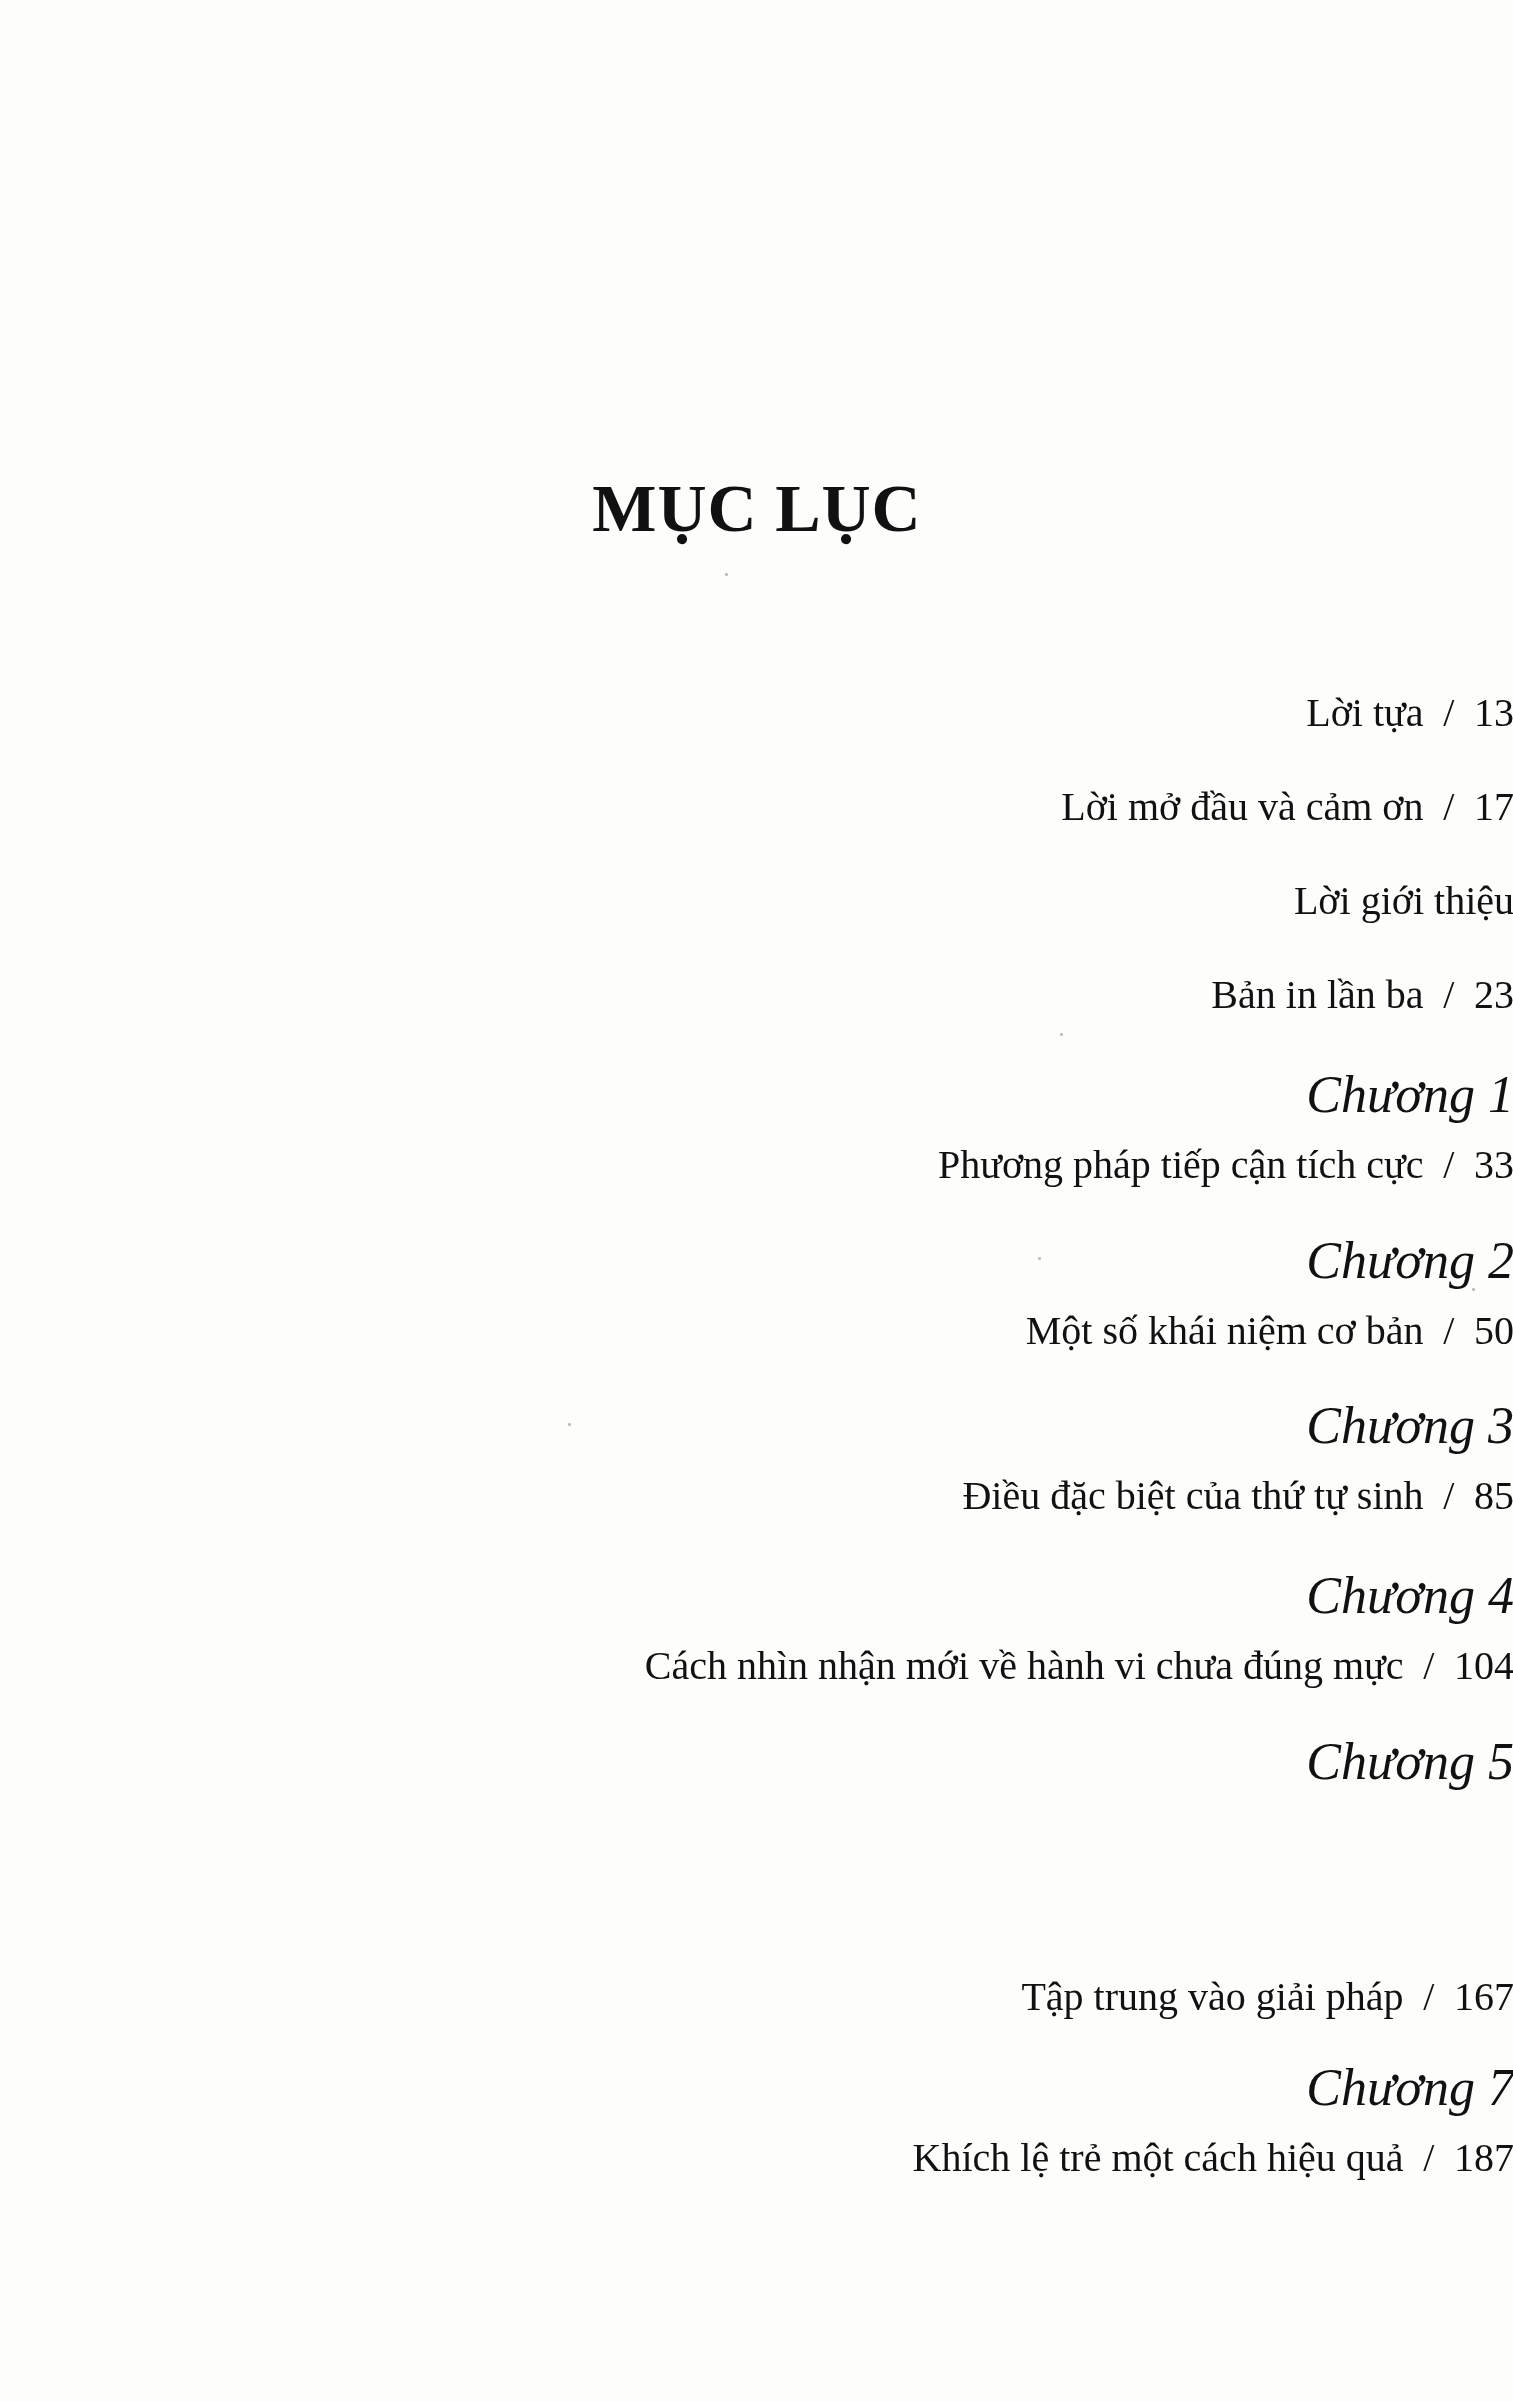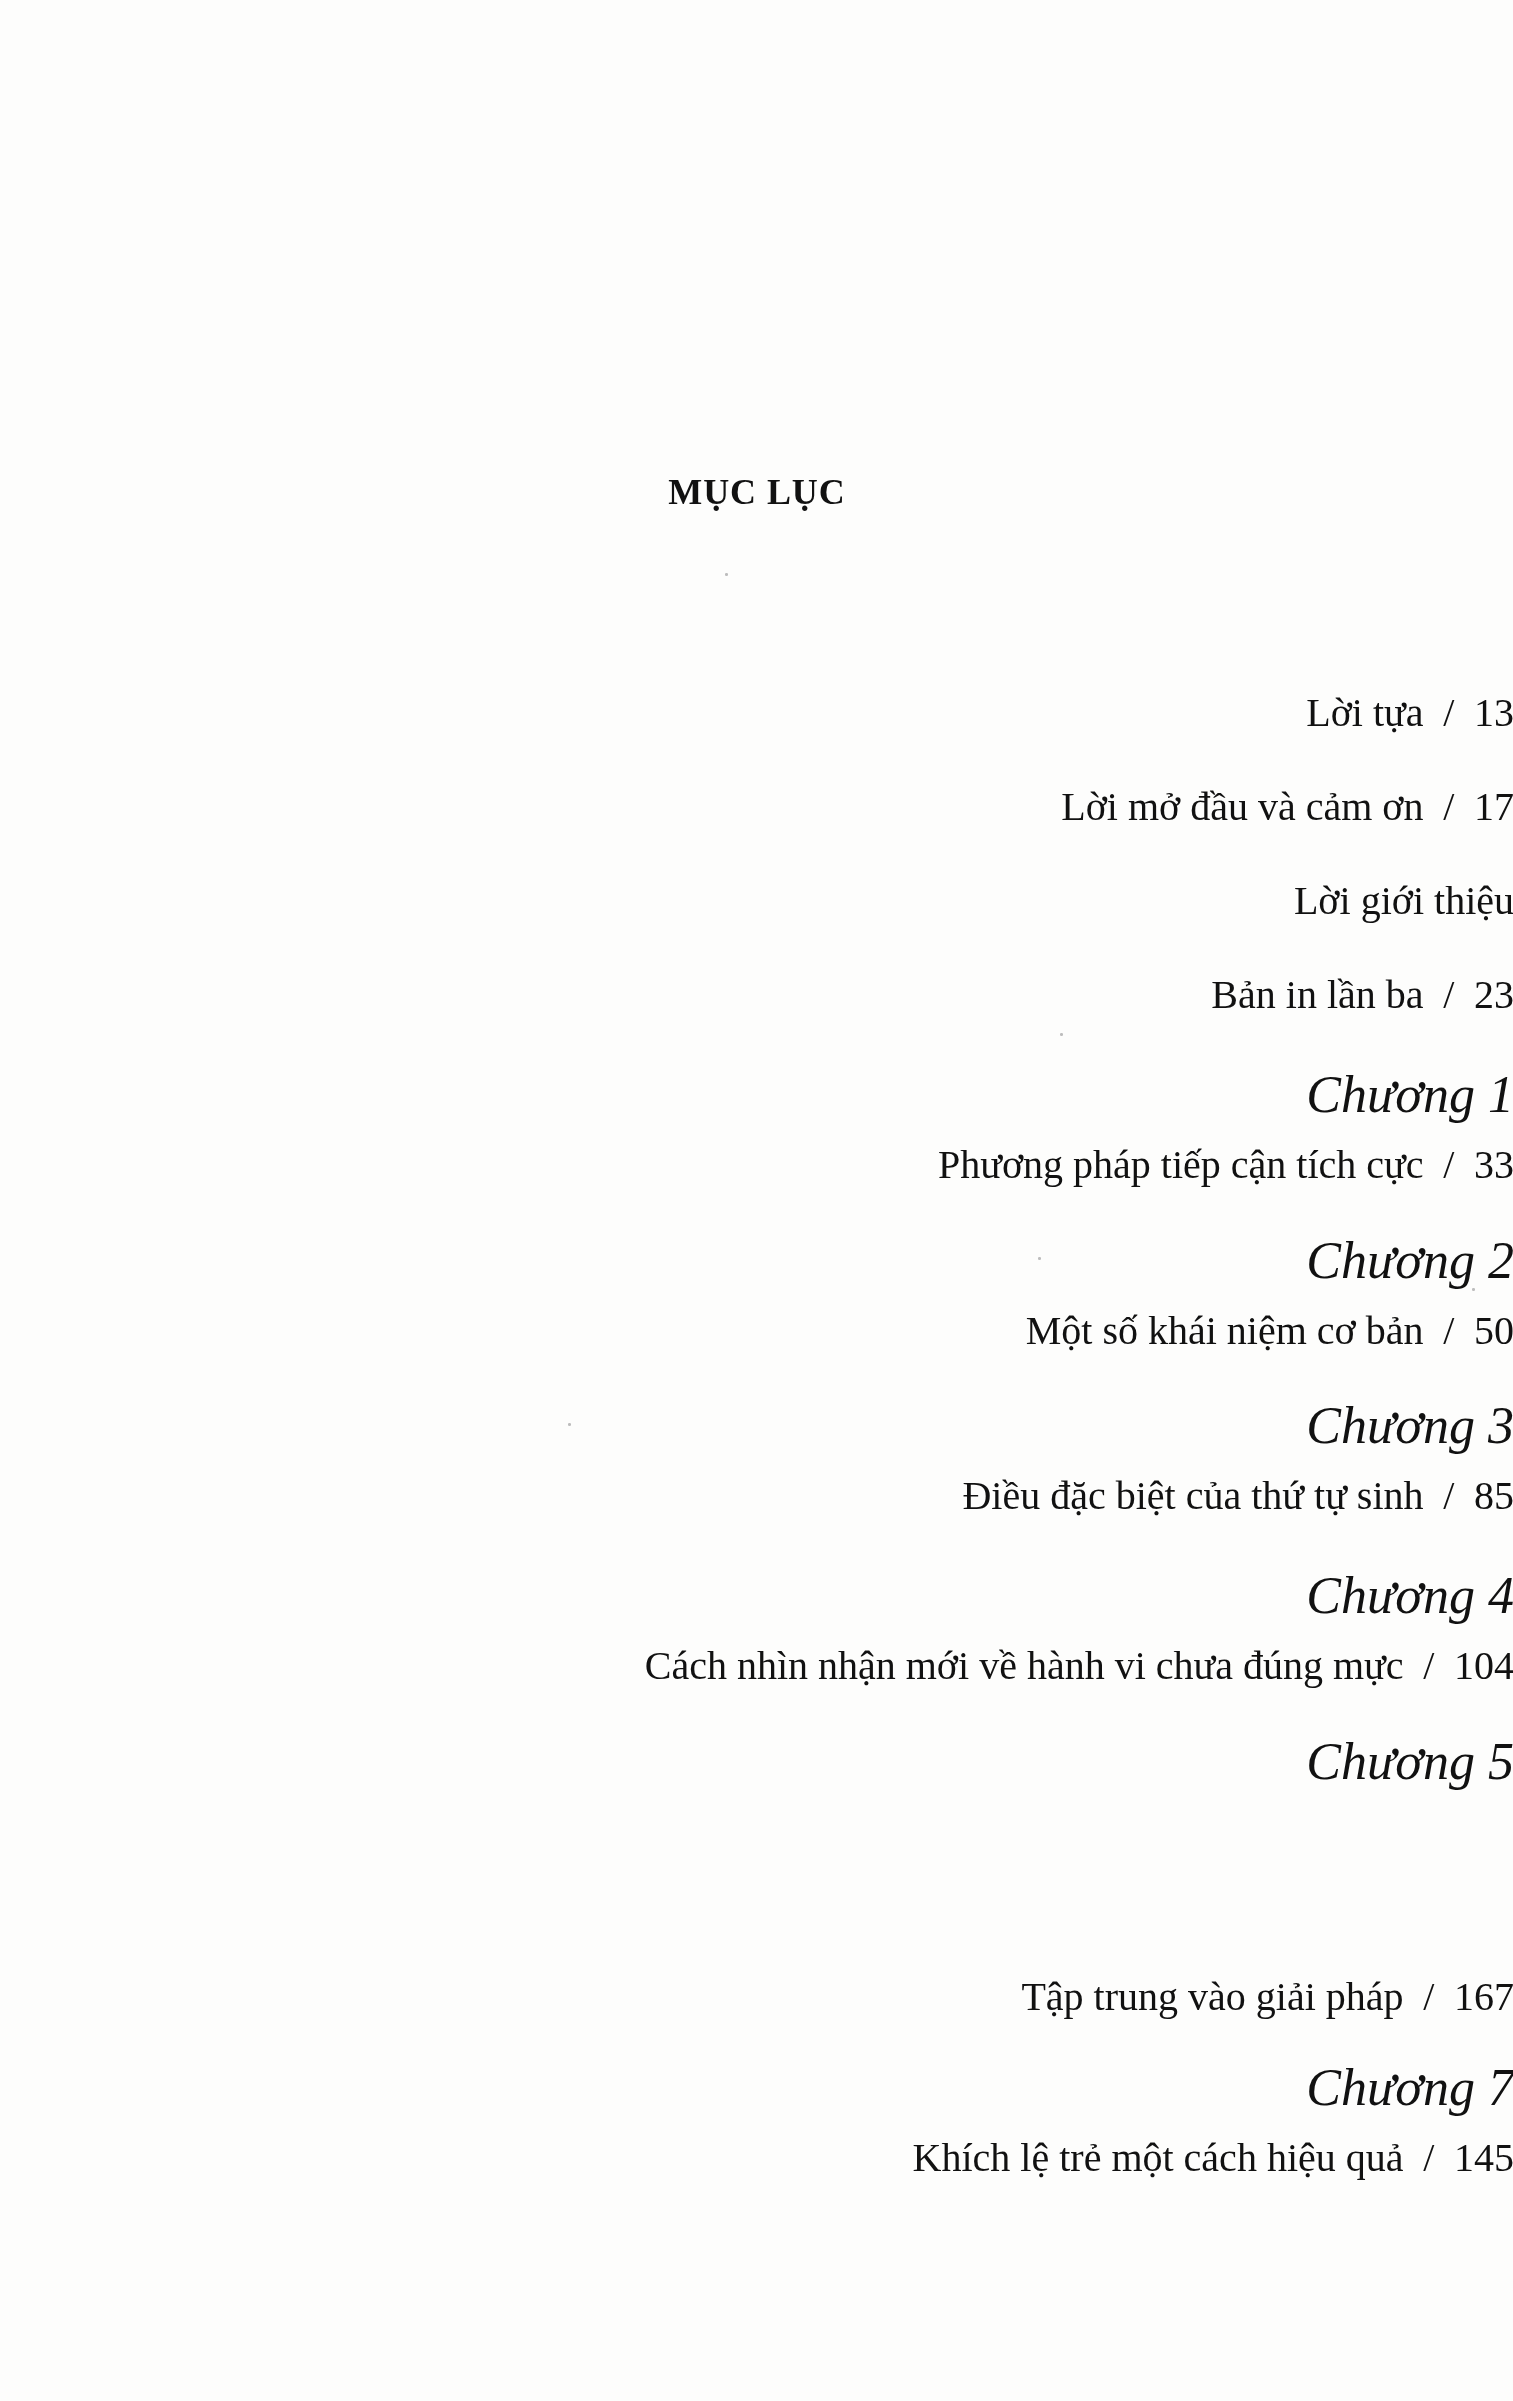--- a/index.html
+++ b/index.html
@@ -20,21 +20,21 @@
     left: 0; top: 0;
     width: 1514px;
     height: 2401px;
   }
   .title {
     position: absolute;
     left: 0; right: 0;
     top: 474px;
     text-align: center;
     font-weight: bold;
-    font-size: 36px;
+    font-size: 68px;
     letter-spacing: 0.9px;
     line-height: 1;
   }
   .line {
     position: absolute;
     left: 0; right: 0;
     text-align: right;
     font-size: 40px;
     line-height: 1;
     white-space: nowrap;
@@ -98,21 +98,21 @@
   </div>
 
   <div class="line chapter" style="top:1736px">Chương 5</div>
 
   <div class="line" style="top:1977px">
     <span>Tập trung vào giải pháp</span><span class="sep">/</span><span>167</span>
   </div>
 
   <div class="line chapter" style="top:2062px">Chương 7</div>
   <div class="line" style="top:2138px">
-    <span>Khích lệ trẻ một cách hiệu quả</span><span class="sep">/</span><span>145</span>
+    <span>Khích lệ trẻ một cách hiệu quả</span><span class="sep">/</span><span>187</span>
   </div>
 
   <div class="speck" style="left:1060px;top:1033px"></div>
   <div class="speck" style="left:1038px;top:1257px"></div>
   <div class="speck" style="left:725px;top:573px"></div>
   <div class="speck" style="left:568px;top:1423px"></div>
   <div class="speck" style="left:1472px;top:1288px"></div>
 </div>
 
 

